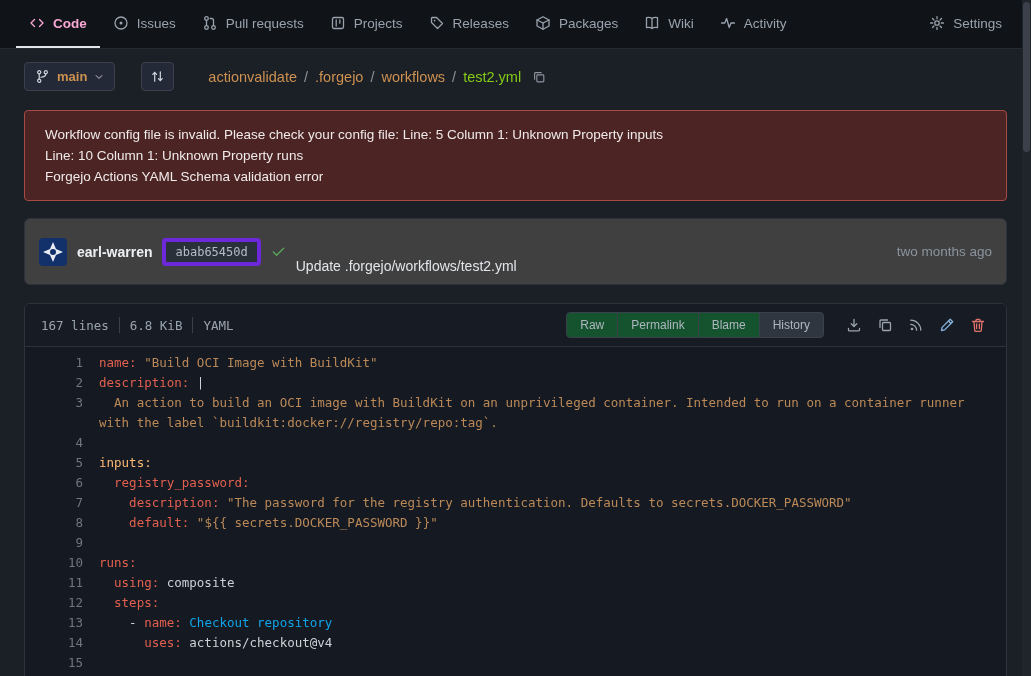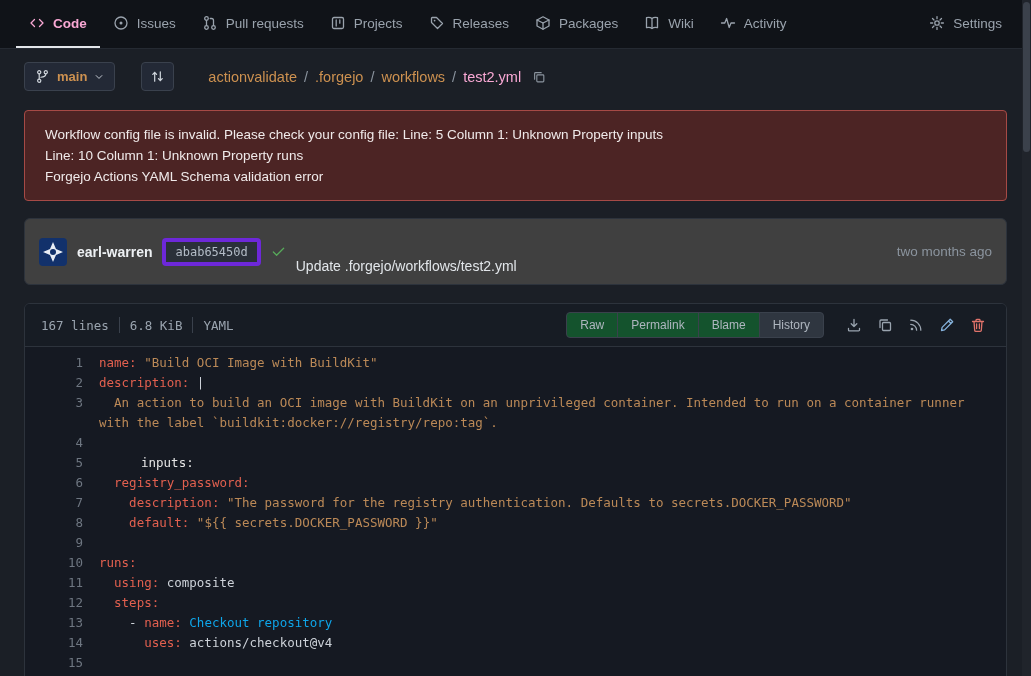--- a/index.html
+++ b/index.html
@@ -13,21 +13,21 @@
   .navspacer{flex:1;}
 
   
   .crumbbar{display:flex;padding:13px 24px;gap:26px;}
   .btn{background:#232936;border:1px solid #3a414d;border-radius:4px;color:#cfd5dc;display:flex;align-items:center;gap:7px;padding:6px 10px;font-size:13px;cursor:pointer;}
   .btn .branchname{color:var(--accent);font-weight:600;}
   .iconbtn{padding:6px 8px;}
   .crumbs{display:flex;align-items:center;gap:7px;font-size:14.5px;margin-left:8px;}
   .crumbs .lnk{color:var(--accent);cursor:pointer;}
   .crumbs .sep{color:#8b949e;}
-  .crumbs .cur{color:#f9a8d4;}
+  .crumbs .cur{color:#84cc16;}
   .copy-path{color:#8b949e;cursor:pointer;margin-left:4px;}
 
   
   .banner{margin:6px 24px 0;background:#4c2424;border:1px solid #a64a46;border-radius:4px;padding:13px 20px;font-size:13.5px;line-height:21px;color:#f0eaea;}
 
   
   .commitbox{margin:17px 24px 0;background:#404040;border:1px solid #2d333c;border-radius:6px;padding:10px 14px;display:flex;align-items:center;gap:10px;}
   .avatar{width:28px;height:28px;border-radius:4px;overflow:hidden;flex-shrink:0;cursor:pointer;}
   .author{font-weight:700;color:#eef1f4;font-size:14px;cursor:pointer;}
   .hashbadge{font-family:"DejaVu Sans Mono",monospace;font-size:12px;color:#b3bcc7;background:#2a3039;border:4px solid #6d28d9;border-radius:4px;padding:3px 9px;cursor:pointer;}
@@ -255,21 +255,21 @@
       <div class="crow">
         <div class="gutter">3</div>
         <div class="codecell"><span style="color: rgb(187, 137, 87);">  An action to build an OCI image with BuildKit on an unprivileged container. Intended to run on a container runner with the label `buildkit:docker://registry/repo:tag`.</span></div>
       </div>
       <div class="crow">
         <div class="gutter">4</div>
         <div class="codecell"></div>
       </div>
       <div class="crow">
         <div class="gutter">5</div>
-        <div class="codecell"><span style="color: #e5e5e5; margin-left: 42px;">inputs:</span></div>
+        <div class="codecell"><span style="color: #fdba74;">inputs:</span></div>
       </div>
       <div class="crow">
         <div class="gutter">6</div>
         <div class="codecell"><span style="color: rgb(205, 210, 217);">  </span><span style="color: rgb(226, 96, 79);">registry_password:</span></div>
       </div>
       <div class="crow">
         <div class="gutter">7</div>
         <div class="codecell"><span style="color: rgb(205, 210, 217);">    </span><span style="color: rgb(226, 96, 79);">description:</span><span style="color: rgb(205, 210, 217);"> </span><span style="color: rgb(187, 137, 87);">"The password for the registry authentication. Defaults to secrets.DOCKER_PASSWORD"</span></div>
       </div>
       <div class="crow">

